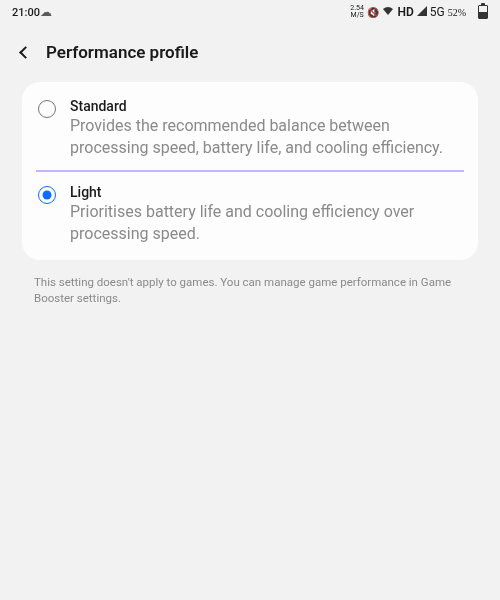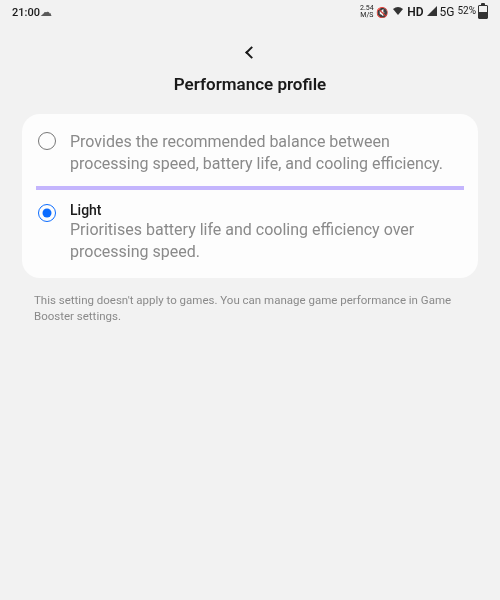--- a/index.html
+++ b/index.html
@@ -16,40 +16,39 @@
     align-items: center;
     justify-content: space-between;
     padding: 0 12px;
     font-size: 11px;
     color: #1a1a1a;
   }
   .status-left { display: flex; align-items: center; font-weight: 500; }
   .status-right { display: flex; align-items: center; gap: 3px; font-size: 10px; }
   .cloud-icon { font-size: 12px; opacity: 0.7; }
   .net-label { font-size: 7px; line-height: 1; text-align: center; }
-  .battery { display: inline-flex; align-items: flex-start; gap: 2px; }
+  .battery { display: inline-flex; align-items: center; gap: 12px; font-family: Liberation Serif, serif; }
   .battery-icon {
     width: 10px; height: 14px;
     border: 1px solid #333; border-radius: 1px;
     position: relative;
     display: inline-block;
   }
   .battery-icon::before {
     content: ""; position: absolute; top: -3px; left: 2px;
     width: 4px; height: 2px; background: #333; border-radius: 1px 1px 0 0;
   }
   .battery-fill {
     position: absolute; bottom: 0; left: 0; right: 0;
     height: 52%; background: #333;
   }
   .app-header {
     display: flex; align-items: center;
     padding: 18px 14px 14px 14px;
     gap: 12px;
-    flex-direction: column;
   }
   .back-btn {
     width: 20px; height: 20px;
     display: flex; align-items: center; justify-content: center;
     cursor: pointer;
   }
   .chevron-left {
     width: 9px; height: 9px;
     border-left: 2px solid #1a1a1a;
     border-bottom: 2px solid #1a1a1a;
@@ -63,21 +62,21 @@
     border-radius: 18px;
     padding: 4px 14px;
   }
   .option {
     display: flex;
     align-items: flex-start;
     gap: 14px;
     padding: 12px 2px;
     cursor: pointer;
   }
-  .option + .option { border-top: 4px solid #c4b5fd; }
+  .option + .option { border-top: 2px solid #c4b5fd; }
   .radio {
     width: 18px; height: 18px;
     border: 1.5px solid #777;
     border-radius: 50%;
     flex-shrink: 0;
     margin-top: 2px;
     position: relative;
   }
   .radio.selected { border-color: #0b6cff; }
   .radio.selected::after {
@@ -133,20 +132,21 @@
   <div class="back-btn">
     <div class="chevron-left"></div>
   </div>
   <div class="page-title">Performance profile</div>
 </div>
 
 <div class="card">
   <div class="option">
     <div class="radio"></div>
     <div class="opt-body">
+      <div class="opt-title">Standard</div>
       <div class="opt-desc">Provides the recommended balance between processing speed, battery life, and cooling efficiency.</div>
     </div>
   </div>
   <div class="option">
     <div class="radio selected"></div>
     <div class="opt-body">
       <div class="opt-title">Light</div>
       <div class="opt-desc">Prioritises battery life and cooling efficiency over processing speed.</div>
     </div>
   </div>

